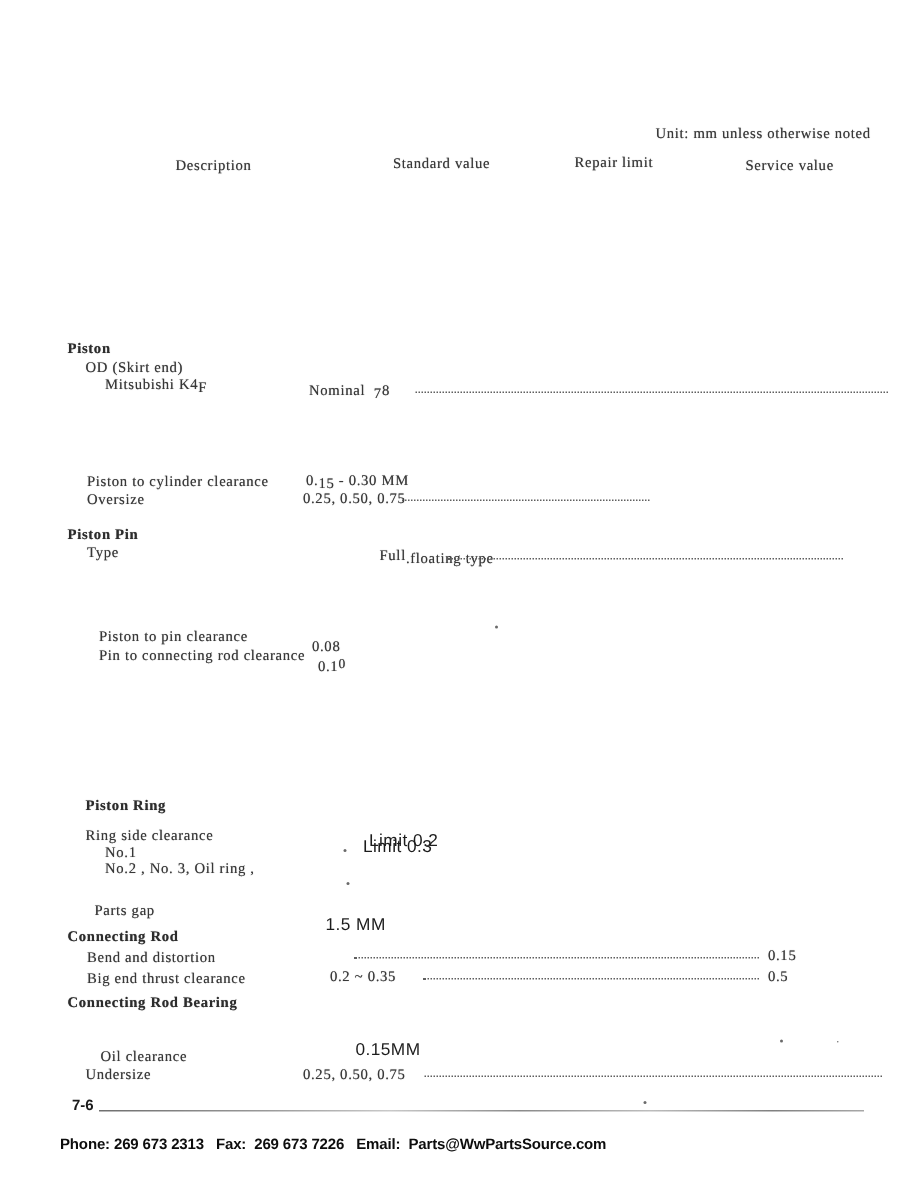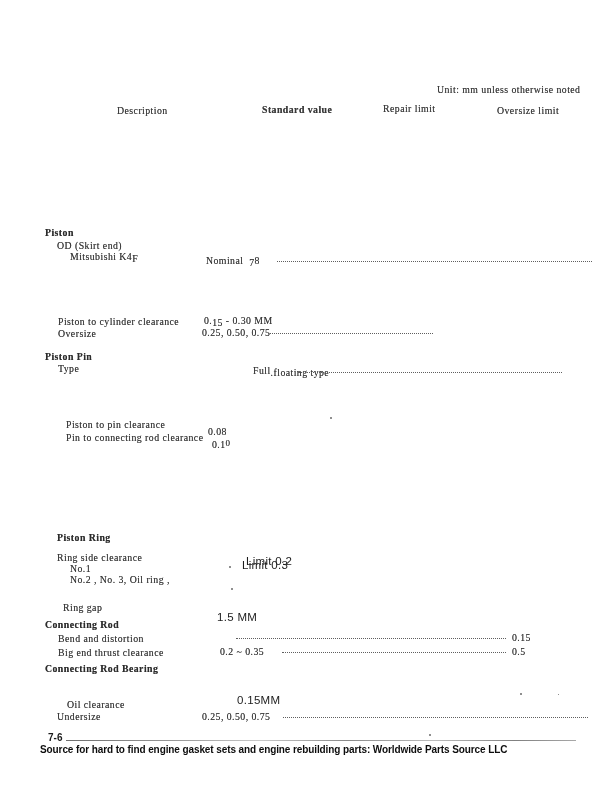--- a/index.html
+++ b/index.html
@@ -37,23 +37,23 @@
   .speck{position:absolute;width:2px;height:2px;border-radius:50%;background:#6a6a6a;}
 </style>
 </head>
 <body>
 
 <div class="page">
 
   <div class="t" style="left:437px;top:84px;">Unit: mm unless otherwise noted</div>
 
   <div class="t" style="left:117px;top:105px;">Description</div>
-  <div class="t" style="left:262px;top:104px;font-weight:bold;">Standard value</div>
+  <div class="t" style="left:262px;top:104px;">Standard value</div>
   <div class="t" style="left:383px;top:103px;">Repair limit</div>
-  <div class="t" style="left:497px;top:105px;">Oversize limit</div>
+  <div class="t" style="left:497px;top:105px;">Service value</div>
 
   <div class="t bold" style="left:45px;top:227px;">Piston</div>
   <div class="t" style="left:57px;top:240px;">OD (Skirt end)</div>
   <div class="t" style="left:70px;top:251px;"><span>Mitsubishi K4</span><span class="sub">F</span></div>
   <div class="t" style="left:206px;top:255px;"><span>Nominal  </span><span class="sub">7</span><span>8</span></div>
   <div class="dots" style="left:277px;top:261px;width:315px;"></div>
 
   <div class="t" style="left:58px;top:316px;">Piston to cylinder clearance</div>
   <div class="t" style="left:204px;top:315px;"><span>0.</span><span class="sub">15</span><span> - 0.30 MM</span></div>
   <div class="t" style="left:58px;top:328px;">Oversize</div>
@@ -69,21 +69,21 @@
   <div class="t" style="left:208px;top:426px;">0.08</div>
   <div class="t" style="left:66px;top:432px;">Pin to connecting rod clearance</div>
   <div class="t" style="left:212px;top:439px;"><span>0.1</span><span class="sup">0</span></div>
 
   <div class="t bold" style="left:57px;top:532px;">Piston Ring</div>
   <div class="t" style="left:57px;top:552px;">Ring side clearance</div>
   <div class="t" style="left:70px;top:563px;">No.1</div>
   <div class="t sans" style="left:242px;top:559px;">Limit 0.3</div>
   <div class="t" style="left:70px;top:574px;">No.2 , No. 3, Oil ring ,</div>
   <div class="t sans" style="left:246px;top:555px;">Limit 0.2</div>
-  <div class="t" style="left:63px;top:602px;">Ring gap</div>
+  <div class="t" style="left:63px;top:602px;">Parts gap</div>
   <div class="t sans" style="left:217px;top:611px;">1.5 MM</div>
 
   <div class="t bold" style="left:45px;top:619px;">Connecting Rod</div>
   <div class="t" style="left:58px;top:633px;">Bend and distortion</div>
   <div class="dots" style="left:236px;top:638px;width:270px;"></div>
   <div class="t" style="left:512px;top:632px;">0.15</div>
   <div class="t" style="left:58px;top:647px;">Big end thrust clearance</div>
   <div class="t" style="left:220px;top:646px;">0.2 ~ 0.35</div>
   <div class="dots" style="left:282px;top:652px;width:224px;"></div>
   <div class="t" style="left:512px;top:646px;">0.5</div>
@@ -97,15 +97,15 @@
 
   <div class="speck" style="left:330px;top:417px;"></div>
   <div class="speck" style="left:229px;top:566px;"></div>
   <div class="speck" style="left:231px;top:588px;"></div>
   <div class="speck" style="left:520px;top:693px;"></div>
   <div class="speck" style="left:558px;top:694px;width:1px;height:1px;"></div>
   <div class="speck" style="left:429px;top:734px;"></div>
 
   <div class="pageno" style="left:48px;top:732px;">7-6</div>
   <div class="rule" style="left:66px;top:740px;width:510px;"></div>
-  <div class="foot" style="left:40px;top:744px;">Source for hard to find engine gasket sets and engine rebuilding parts: Worldwide Parts Source LLC</div>
+  <div class="foot" style="left:40px;top:758px;">Phone: 269 673 2313   Fax:  269 673 7226   Email:  Parts@WwPartsSource.com</div>
 
 </div>
 
 </body></html>

